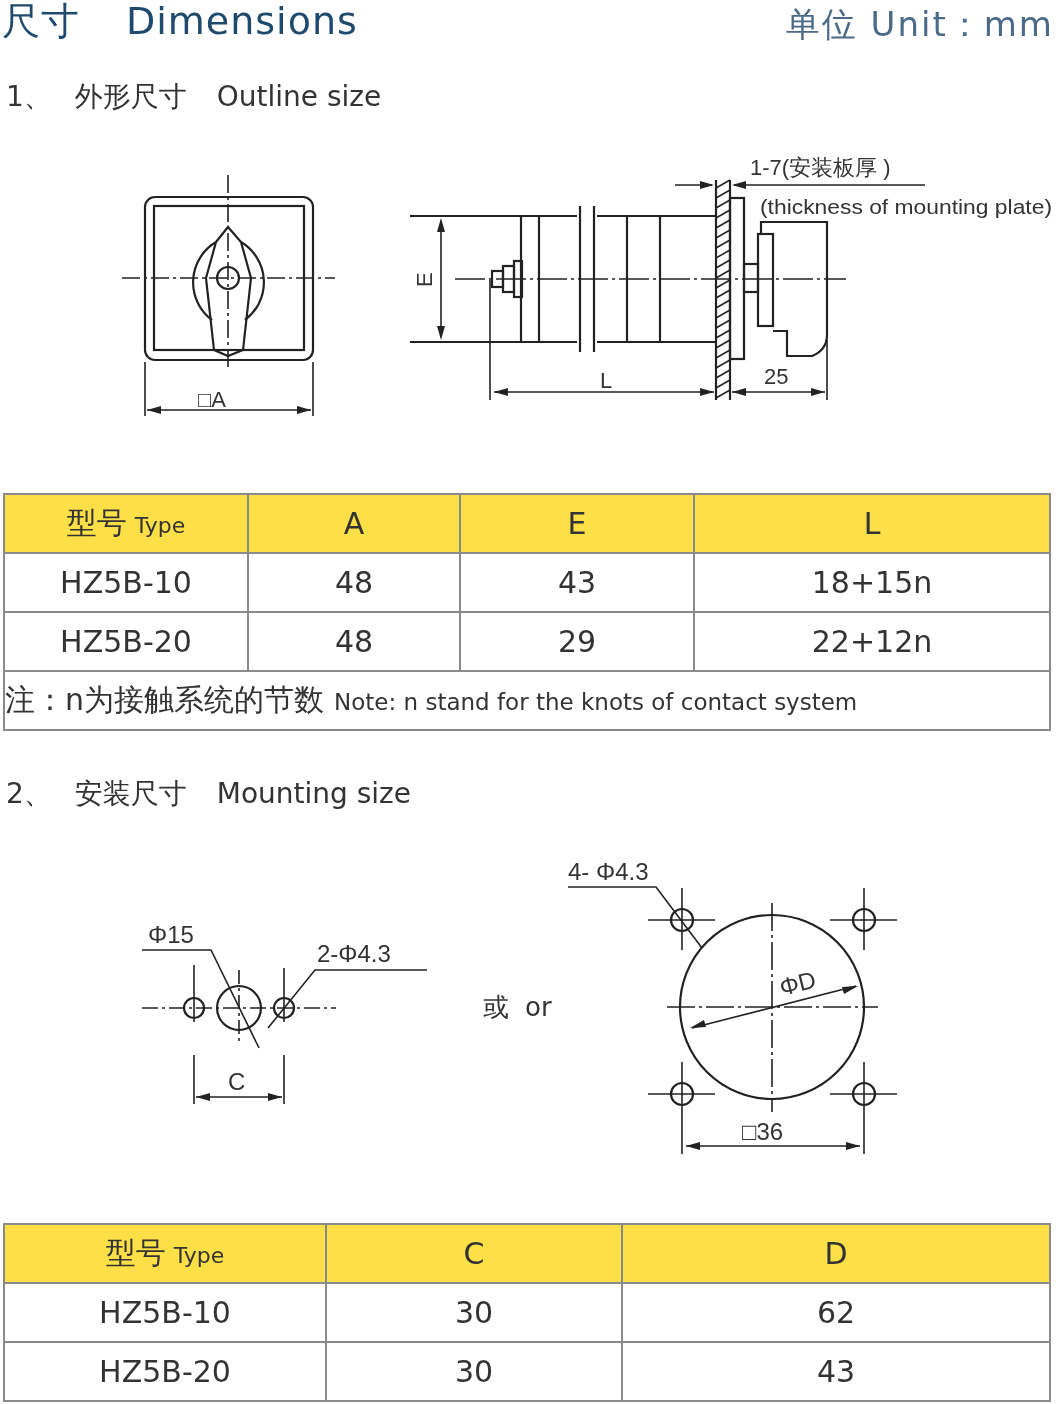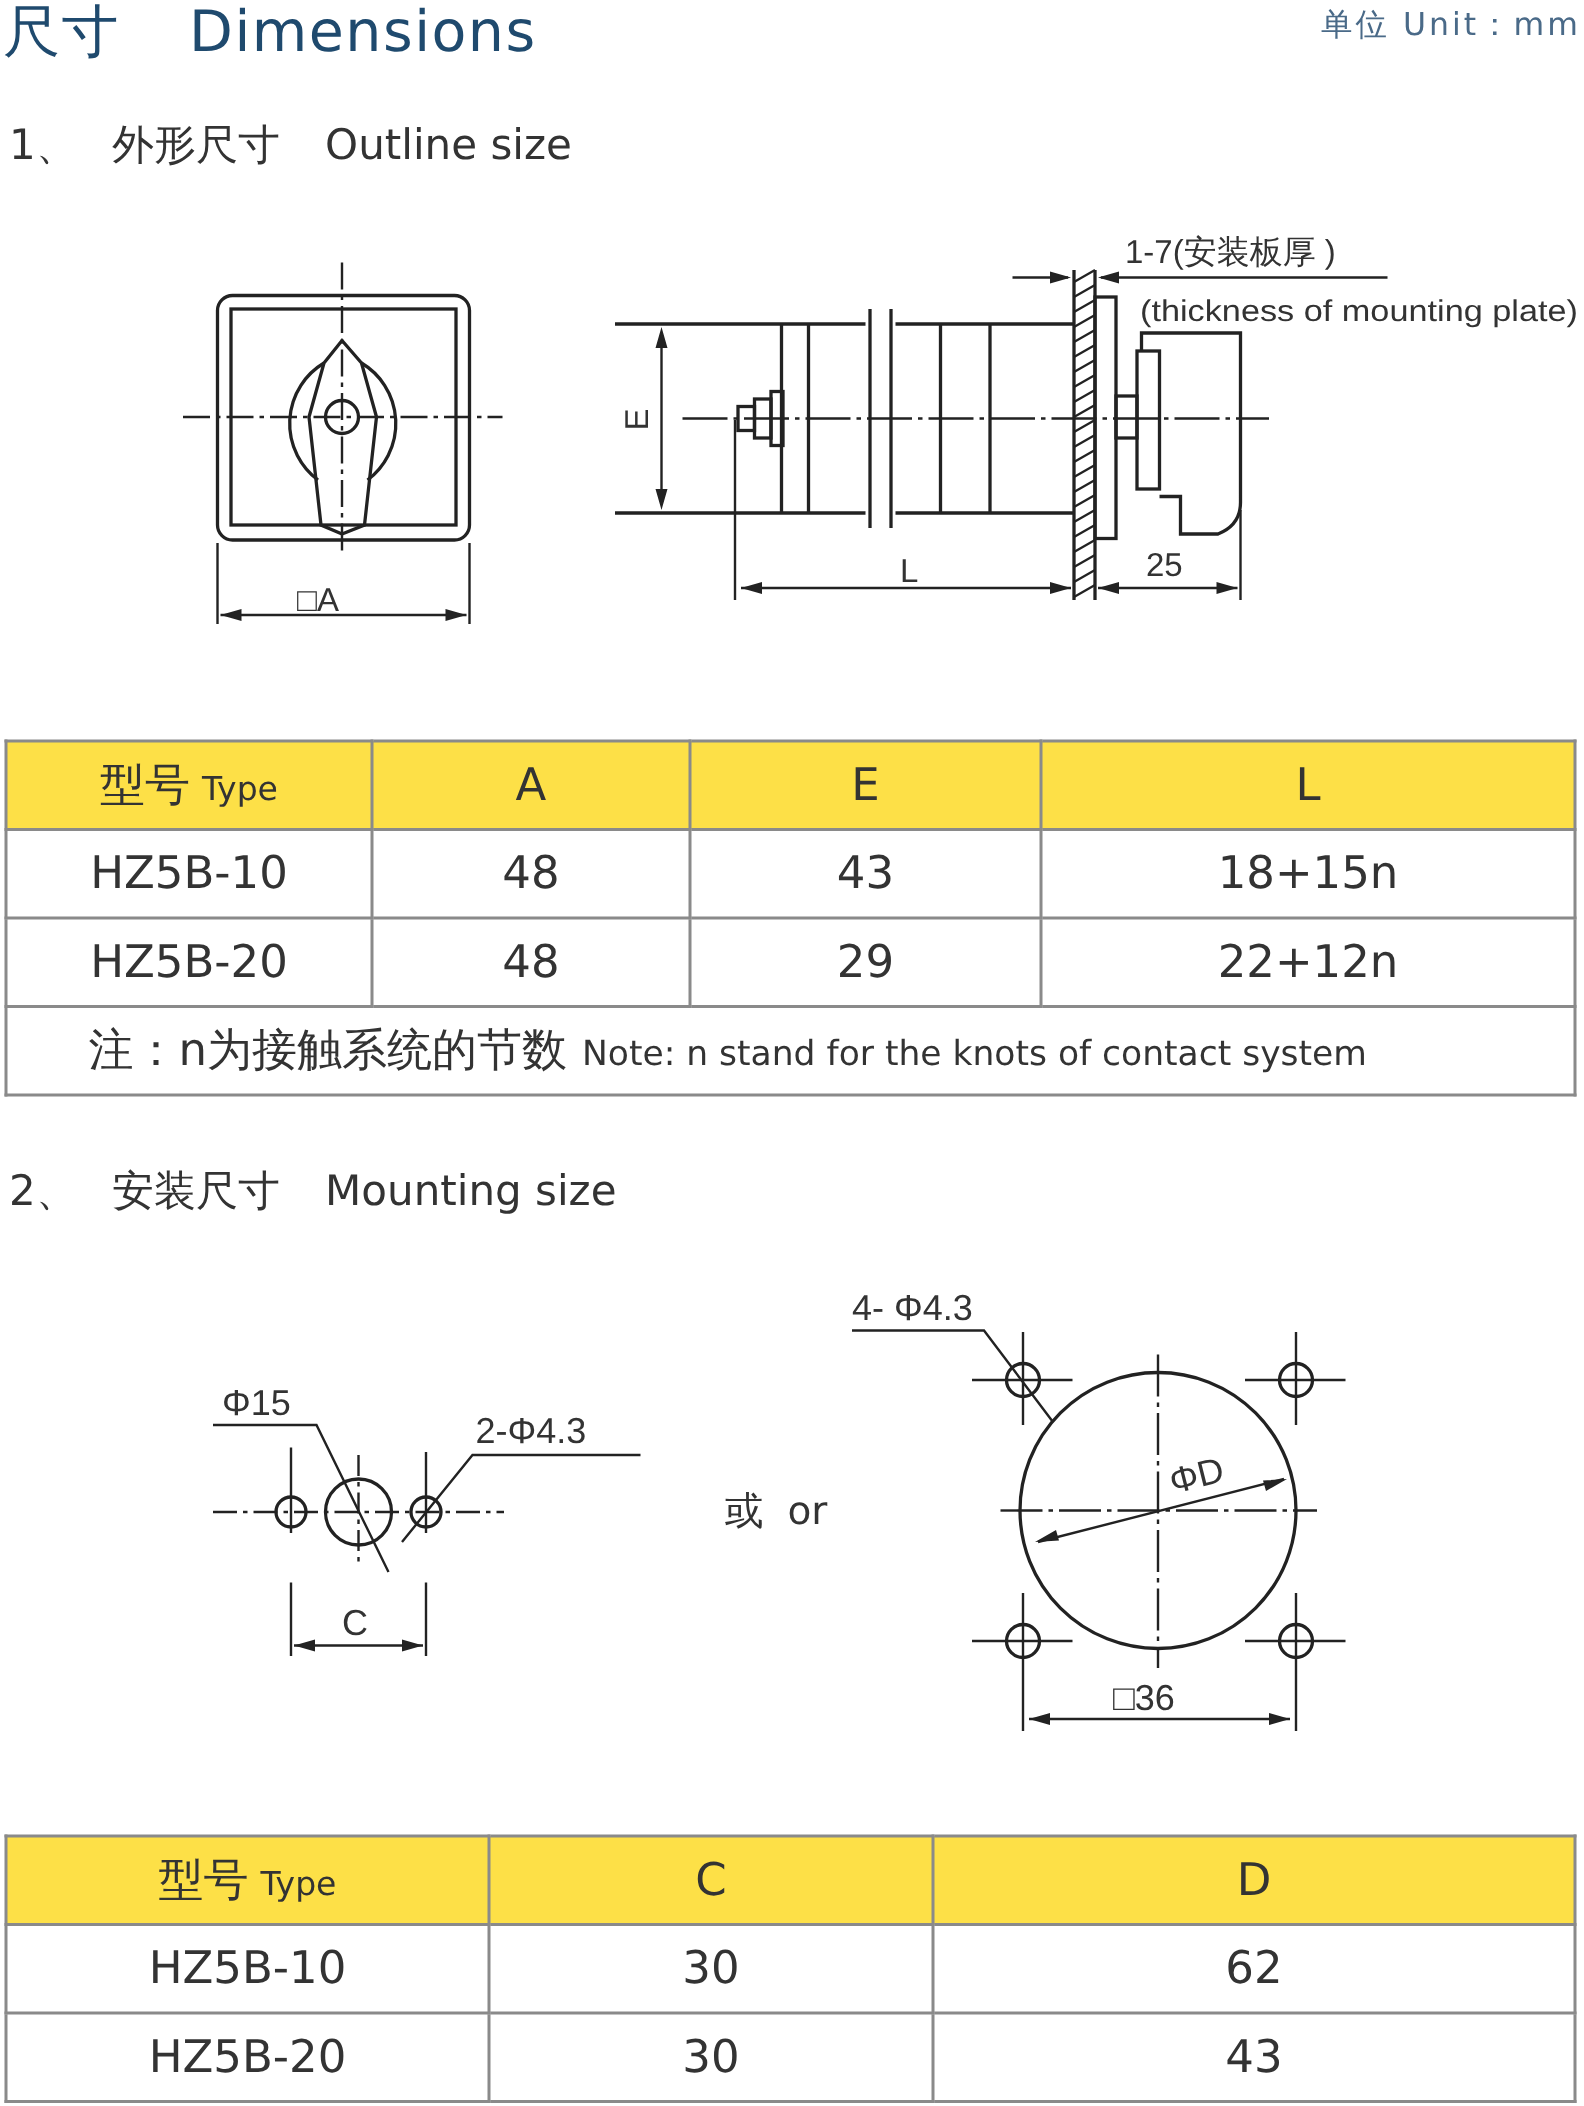--- a/index.html
+++ b/index.html
@@ -1,33 +1,33 @@
 <!DOCTYPE html>
 <html><head>
 <meta charset="utf-8">
 <style>
   html, body { margin: 0; padding: 0; background: #ffffff; }
   body { width: 1056px; height: 1404px; position: relative; overflow: hidden;
          font-family: "DejaVu Sans", "Liberation Sans", sans-serif; color: #333; }
   .abs { position: absolute; }
   .title { left: 2px; top: -4px; font-size: 38px; color: #1f4a6e; letter-spacing: 1px; white-space: nowrap; }
   .title .en { margin-left: 46px; }
-  .unit { right: 2px; top: 2px; font-size: 21px; color: #4a6a88; letter-spacing: 2px; white-space: nowrap; }
+  .unit { right: 2px; top: 2px; font-size: 34px; color: #4a6a88; letter-spacing: 2px; white-space: nowrap; }
   .sec { left: 6px; font-size: 28px; color: #333; white-space: nowrap; }
   .sec .en { margin-left: 30px; }
   svg.draw { position: absolute; left: 0; top: 0; }
   svg text { font-family: "Liberation Sans", sans-serif; fill: #333; }
   table.spec { position: absolute; border-collapse: collapse; font-family: "DejaVu Sans", sans-serif; }
   table.spec td, table.spec th { border: 2px solid #8a8a8a; text-align: center; color: #333; font-weight: normal; padding: 0; }
   table.spec th { background: #fde047; }
   table.spec .zh { font-size: 30px; }
   table.spec .en-small { font-size: 22px; margin-left: 8px; }
   #t1 { left: 3px; top: 493px; width: 1048px; }
   #t1 th, #t1 td { height: 57px; font-size: 30px; }
-  #t1 td.note { text-align: left; padding-left: 54px; font-size: 30px; }
+  #t1 td.note { text-align: left; font-size: 30px; }
   #t1 td.note .note-en { font-size: 23px; margin-left: 10px; }
   #t2 { left: 3px; top: 1223px; width: 1048px; }
   #t2 th, #t2 td { height: 57px; font-size: 30px; }
   .or-label { left: 483px; top: 990px; font-size: 26px; color: #333; white-space: nowrap; text-align: center; }
   .or-label .en { margin-left: 16px; }
 </style>
 </head>
 <body>
 
 <div class="abs title">

